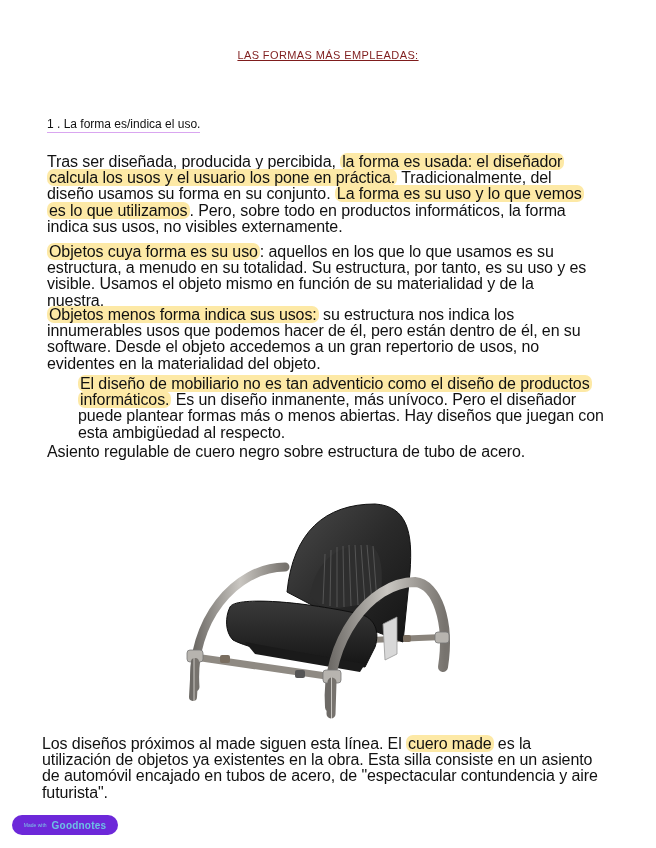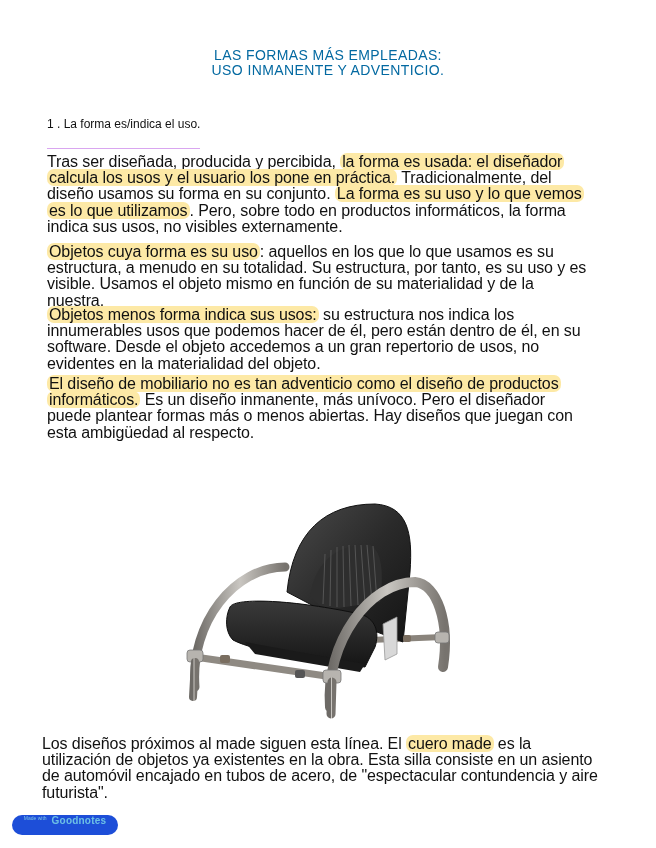--- a/index.html
+++ b/index.html
@@ -3,78 +3,78 @@
 <meta charset="utf-8">
 <style>
   html, body { margin: 0; padding: 0; background: #ffffff; }
   body {
     width: 656px; height: 848px; position: relative; overflow: hidden;
     font-family: "Liberation Sans", sans-serif; color: #111111;
   }
   .page { position: absolute; left: 0; top: 0; width: 656px; height: 848px; }
   .title {
     position: absolute; left: 0; top: 48px; width: 656px; text-align: center;
-    font-size: 14px; line-height: 15px; letter-spacing: 0.4px; color: #0369a1;
+    font-size: 11px; line-height: 15px; letter-spacing: 0.4px; color: #7f1d1d; text-decoration: underline;
   }
   .title div { display: block; }
   .section-heading {
     position: absolute; left: 47px; top: 117px;
     font-size: 12px; line-height: 15px;
   }
   .section-heading .txt {
-    border-bottom: 1.5px solid #d9a6f0; padding-bottom: 17px;
+    border-bottom: 1.5px solid #d9a6f0; padding-bottom: 1px;
   }
   .para {
     position: absolute; left: 47px; width: 560px;
     font-size: 16px; line-height: 16.2px; letter-spacing: -0.1px;
   }
   .hl {
     background: #fde9a6; border-radius: 7px; padding: 0 2px;
     box-decoration-break: clone; -webkit-box-decoration-break: clone;
   }
   .p1 { top: 154px; width: 550px; }
   .p2 { top: 244px; width: 540px; }
   .p3 { top: 307px; width: 540px; }
-  .p4 { top: 376px; width: 545px; }
+  .p4 { top: 376px; width: 545px; margin-left: 31px; }
   .caption { top: 444px; width: 560px; line-height: 16px; }
   .p5 { top: 736px; left: 42px; width: 560px; }
   .chair {
     position: absolute; left: 175px; top: 492px; width: 285px; height: 228px;
   }
   .badge {
     position: absolute; left: 12px; top: 815px; width: 106px; height: 20px;
-    background: #1d4ed8; border-radius: 10px;
-    display: flex; align-items: flex-start; justify-content: center; gap: 5px;
+    background: #6d28d9; border-radius: 10px;
+    display: flex; align-items: center; justify-content: center; gap: 5px;
   }
   .badge .small { font-size: 5px; color: #7cc4e6; }
   .badge .brand { font-size: 10px; font-weight: bold; color: #6dc0e5; letter-spacing: 0.2px; }
 </style>
 </head>
 <body>
 
 <div class="page">
 
   <div class="title">
     <div>LAS FORMAS MÁS EMPLEADAS:</div>
-    <div>USO INMANENTE Y ADVENTICIO.</div>
   </div>
 
   <div class="section-heading">
     <span class="txt">1 . La forma es/indica el uso.</span>
   </div>
 
   <div class="para p1"><span>Tras ser diseñada, producida y percibida, </span><span class="hl">la forma es usada: el diseñador calcula los usos y el usuario los pone en práctica.</span><span> Tradicionalmente, del diseño usamos su forma en su conjunto. </span><span class="hl">La forma es su uso y lo que vemos es lo que utilizamos</span><span>. Pero, sobre todo en productos informáticos, la forma indica sus usos, no visibles externamente.</span></div>
 
   <div class="para p2"><span class="hl">Objetos cuya forma es su uso</span><span>: aquellos en los que lo que usamos es su estructura, a menudo en su totalidad. Su estructura, por tanto, es su uso y es visible. Usamos el objeto mismo en función de su materialidad y de la nuestra.</span></div>
 
   <div class="para p3"><span class="hl">Objetos menos forma indica sus usos:</span><span> su estructura nos indica los innumerables usos que podemos hacer de él, pero están dentro de él, en su software. Desde el objeto accedemos a un gran repertorio de usos, no evidentes en la materialidad del objeto.</span></div>
 
   <div class="para p4"><span class="hl">El diseño de mobiliario no es tan adventicio como el diseño de productos informáticos.</span><span> Es un diseño inmanente, más unívoco. Pero el diseñador puede plantear formas más o menos abiertas. Hay diseños que juegan con esta ambigüedad al respecto.</span></div>
 
   <div class="para caption">
+    <div>Asiento regulable de cuero negro sobre estructura de tubo de acero.</div>
   </div>
 
   <svg class="chair" viewBox="0 0 285 228" xmlns="http://www.w3.org/2000/svg">
     <defs>
       <linearGradient id="leather" x1="0" y1="0" x2="1" y2="1">
         <stop offset="0" stop-color="#4a4a4a"></stop>
         <stop offset="0.5" stop-color="#2a2a2a"></stop>
         <stop offset="1" stop-color="#141414"></stop>
       </linearGradient>
       <linearGradient id="seat" x1="0" y1="0" x2="0" y2="1">

